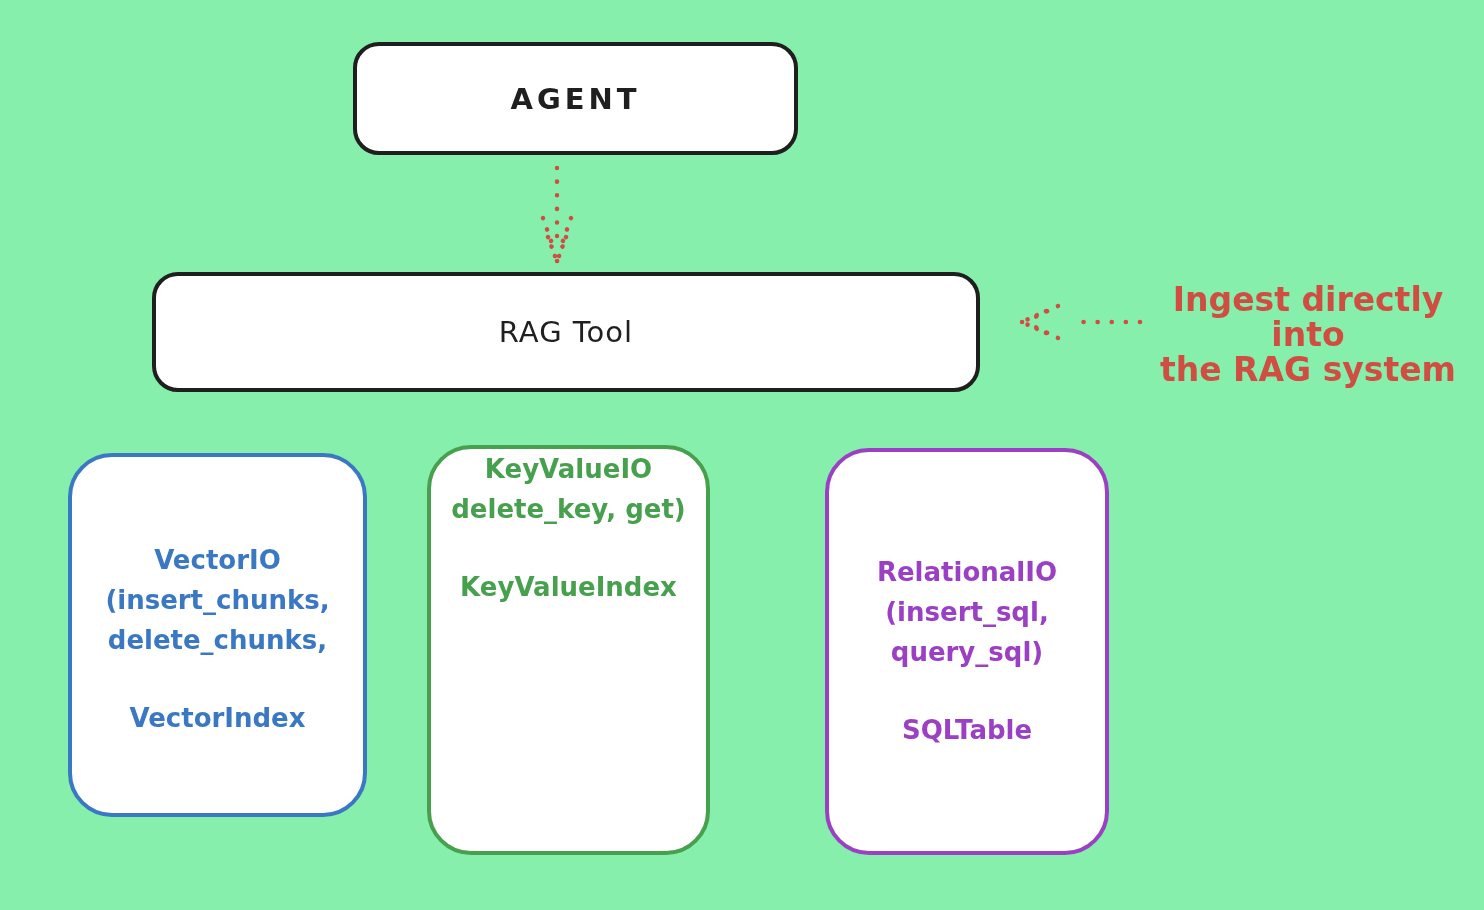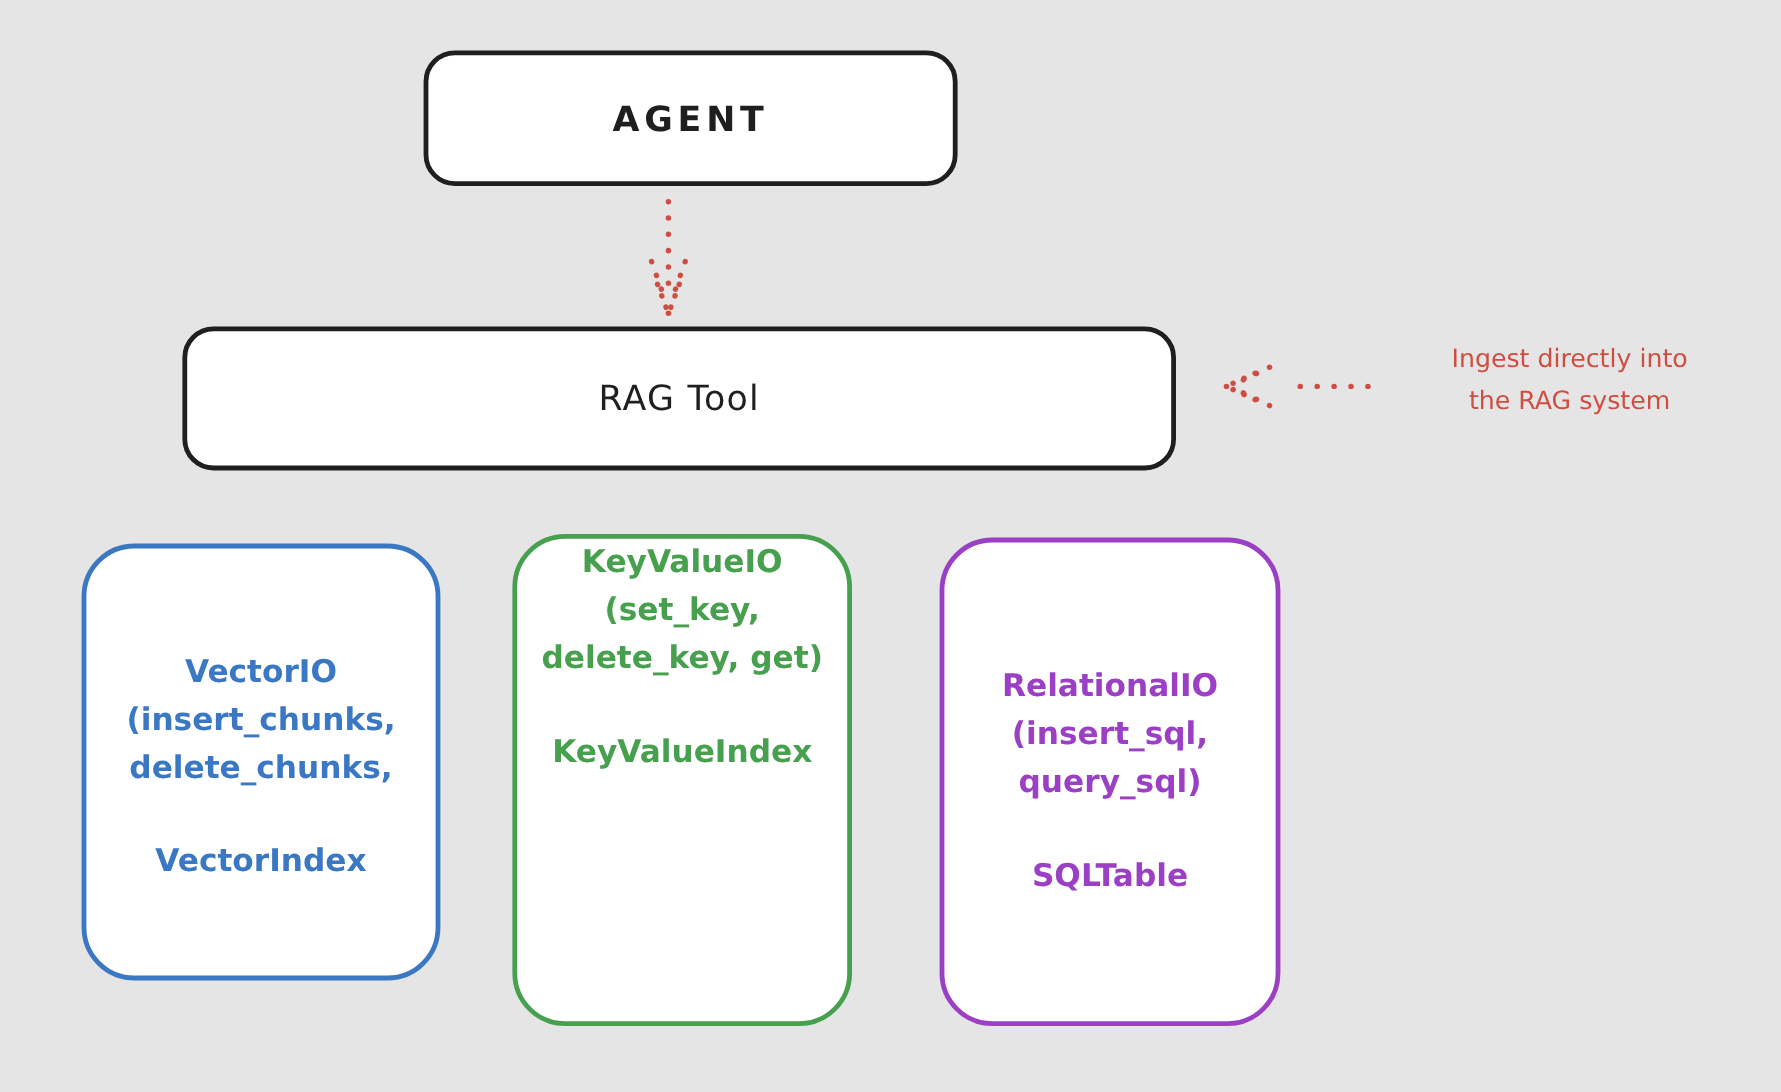--- a/index.html
+++ b/index.html
@@ -3,21 +3,21 @@
 <meta charset="utf-8">
 <style>
   * { margin: 0; padding: 0; box-sizing: border-box; }
   html, body { background: #ffffff; }
   body { font-family: "DejaVu Sans", sans-serif; }
 
   .canvas {
     position: relative;
     width: 1484px;
     height: 910px;
-    background: #e5e5e5;
+    background: #86efac;
     overflow: hidden;
   }
 
   .overlay {
     position: absolute;
     left: 0; top: 0;
     width: 1484px; height: 910px;
     pointer-events: none;
   }
 
@@ -48,22 +48,22 @@
     letter-spacing: 1px;
     align-items: center;
   }
 
   .annotation {
     position: absolute;
     left: 1140px; top: 282px;
     width: 336px;
     text-align: center;
     color: #d04d42;
-    font-size: 21px;
-    font-weight: 400;
+    font-size: 33px;
+    font-weight: 700;
     line-height: 35px;
   }
 
   .sbox {
     position: absolute;
     border: 4px solid;
     border-radius: 44px;
     background: #ffffff;
     text-align: center;
     font-size: 26px;
@@ -80,21 +80,21 @@
   }
 
   .sbox-green {
     left: 427px; top: 445px;
     width: 283px; height: 410px;
     border-color: #47a04e;
     color: #47a04e;
   }
 
   .sbox-purple {
-    left: 783px; top: 448px;
+    left: 825px; top: 448px;
     width: 284px; height: 407px;
     border-color: #9b40c4;
     color: #9b40c4;
     padding-top: 100px;
   }
 
   .index-label { margin-top: 38px; }
 </style>
 </head>
 <body>
@@ -138,21 +138,20 @@
       <div>VectorIO</div>
       <div>(insert_chunks,</div>
       <div>delete_chunks,</div>
     </div>
     <div class="index-label">VectorIndex</div>
   </div>
 
   <div class="sbox sbox-green">
     <div>
       <div>KeyValueIO</div>
-      <div>(set_key,</div>
       <div>delete_key, get)</div>
     </div>
     <div class="index-label">KeyValueIndex</div>
   </div>
 
   <div class="sbox sbox-purple">
     <div>
       <div>RelationalIO</div>
       <div>(insert_sql,</div>
       <div>query_sql)</div>

